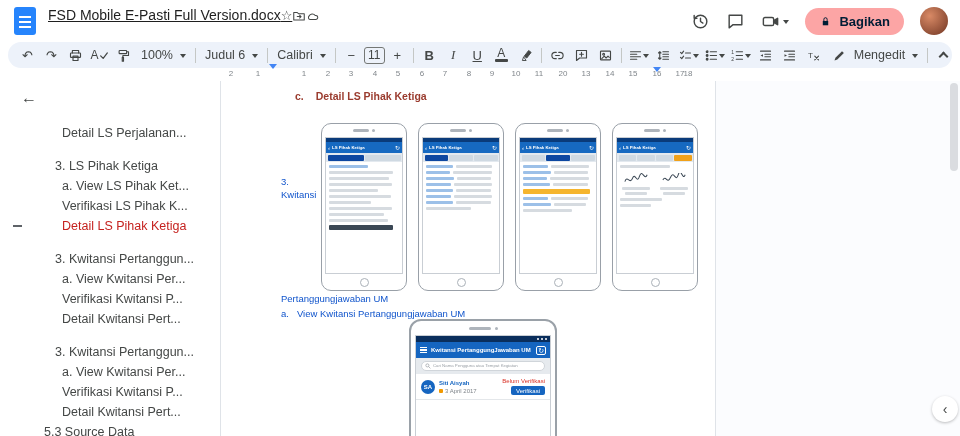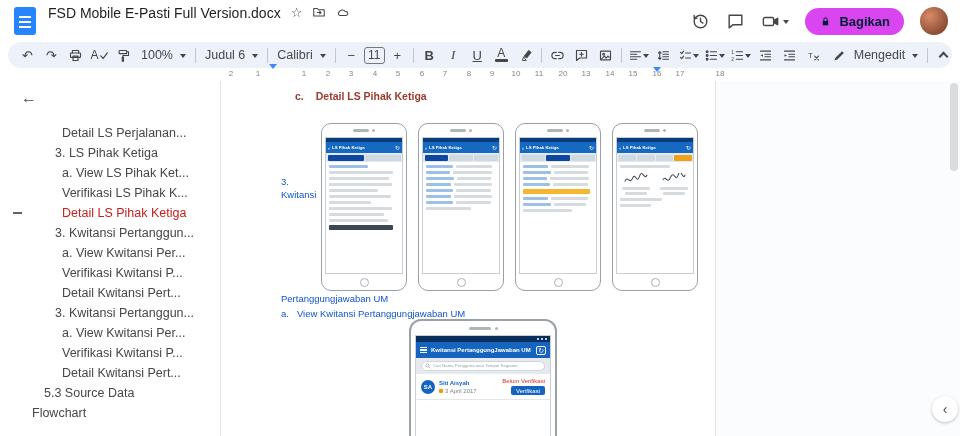--- a/index.html
+++ b/index.html
@@ -6,31 +6,31 @@
   html, body { width: 960px; height: 436px; overflow: hidden; background: #fff;
     font-family: "Liberation Sans", sans-serif; color: #1f1f1f; position: relative; }
   button { background: none; border: none; font-family: inherit; color: inherit; cursor: pointer; }
 
   
   .topbar { display: flex; align-items: flex-start; height: 40px; padding: 5px 12px 0 14px; }
   .docs-logo { width: 22px; height: 28px; border-radius: 3px; background: #2684fc; position: relative; margin: 2px 12px 0 0; flex: none; }
   .docs-logo .lines { position: absolute; left: 5px; right: 5px; top: 9px; height: 13px;
     background: linear-gradient(#fff 0 2px, transparent 2px 5px, #fff 5px 7px, transparent 7px 10px, #fff 10px 12px, transparent 12px); }
   .title-block { flex: 1; min-width: 0; }
-  .title-row { display: flex; align-items: flex-start; gap: 10px; height: 18px; }
+  .title-row { display: flex; align-items: flex-end; height: 18px; text-decoration: underline; }
   .doc-title { font-size: 14px; color: #1f1f1f; white-space: nowrap; }
   .t-icon { color: #444746; font-size: 13px; display: flex; align-items: center; }
   .t-icon svg { width: 14px; height: 14px; }
   .menus { display: flex; margin-left: -7px; margin-top: 3px; }
   .menu-item { font-size: 13px; color: #1f1f1f; padding: 1px 7px; border-radius: 6px; }
   .top-actions { display: flex; align-items: center; gap: 16px; margin-top: 2px; flex: none; }
   .icon-btn { color: #444746; display: flex; align-items: center; font-size: 17px; }
   .icon-btn svg { width: 19px; height: 19px; }
   .video-group { display: flex; align-items: center; gap: 3px; }
-  .share-btn { display: flex; align-items: center; gap: 7px; background: #d946ef; color: #001d35;
+  .share-btn { display: flex; align-items: center; gap: 7px; background: #fca5a5; color: #001d35;
     border-radius: 16px; padding: 6px 14px; font-size: 13px; font-weight: bold; }
   .share-btn svg { width: 13px; height: 13px; }
   .avatar { width: 28px; height: 28px; border-radius: 50%; flex: none;
     background: radial-gradient(circle at 35% 32%, #d98a66, #8a4a33 75%); }
 
   
   .toolbar { height: 26px; margin: 2px 8px 0; background: #edf2fa; border-radius: 13px;
     display: flex; align-items: center; padding: 0 8px; gap: 1px; }
   .tb { height: 22px; min-width: 23px; border-radius: 4px; display: flex; align-items: center;
     justify-content: center; color: #444746; font-size: 13px; padding: 0 2px; flex: none; }
@@ -66,21 +66,21 @@
   .outline { position: absolute; left: 0; top: 0; bottom: 0; width: 220px; overflow: hidden; }
   .back-btn { position: absolute; left: 14px; top: 2px; width: 30px; height: 30px; border-radius: 50%;
     font-size: 16px; color: #444746; display: flex; align-items: center; justify-content: center; }
   .o-items { position: absolute; top: 42px; left: 0; right: 0; }
   .o-item { position: relative; height: 20px; line-height: 20px; font-size: 12.5px; color: #444746;
     white-space: nowrap; overflow: hidden; text-overflow: ellipsis; padding-right: 10px; cursor: pointer; }
   .o-item .dash { display: none; }
   .o-item.selected { color: #c5221f; }
   .o-item.selected .dash { display: block; position: absolute; left: 13px; top: 9px; width: 9px; height: 2px; background: #5f6368; }
   .lvl0 { padding-left: 28px; } .lvl1 { padding-left: 32px; } .lvl2 { padding-left: 44px; }
-  .lvl3 { padding-left: 55px; } .lvl4 { padding-left: 62px; }
+  .lvl3 { padding-left: 55px; margin-top: 13px; } .lvl4 { padding-left: 62px; }
   .bold { font-weight: bold; color: #202124; }
 
   .canvas { position: absolute; left: 220px; right: 0; top: 0; bottom: 0; background: #fbfcfe; }
   .page { position: absolute; left: 0; width: 496px; top: 0; bottom: 0; background: #fff;
     border-left: 1px solid #dfe3e8; border-right: 1px solid #dfe3e8; overflow: hidden; }
 
   .doc-heading { position: absolute; left: 74px; top: 9px; font-size: 10.5px; color: #9a3b2e; font-weight: bold; }
   .doc-heading .pfx { margin-right: 12px; }
   .wrap-text { position: absolute; left: 60px; top: 94px; font-size: 9.5px; color: #1155cc; line-height: 13px; }
   .caption1 { position: absolute; left: 60px; top: 212px; font-size: 9.5px; color: #1155cc; }
@@ -370,21 +370,21 @@
       <span class="r-num" style="left: 249px;">8</span>
       <span class="r-num" style="left: 272px;">9</span>
       <span class="r-num" style="left: 296px;">10</span>
       <span class="r-num" style="left: 319px;">11</span>
       <span class="r-num" style="left: 343px;">20</span>
       <span class="r-num" style="left: 366px;">13</span>
       <span class="r-num" style="left: 390px;">14</span>
       <span class="r-num" style="left: 413px;">15</span>
       <span class="r-num" style="left: 437px;">16</span>
       <span class="r-num" style="left: 460px;">17</span>
-      <span class="r-num" style="left: 500px;">18</span>
+      <span class="r-num" style="left: 468px;">18</span>
   </div>
 </div>
 
 <div class="content">
 
   <aside class="outline">
     <button class="back-btn">←</button>
     <div class="o-items">
 
         <div class="o-item lvl4">

